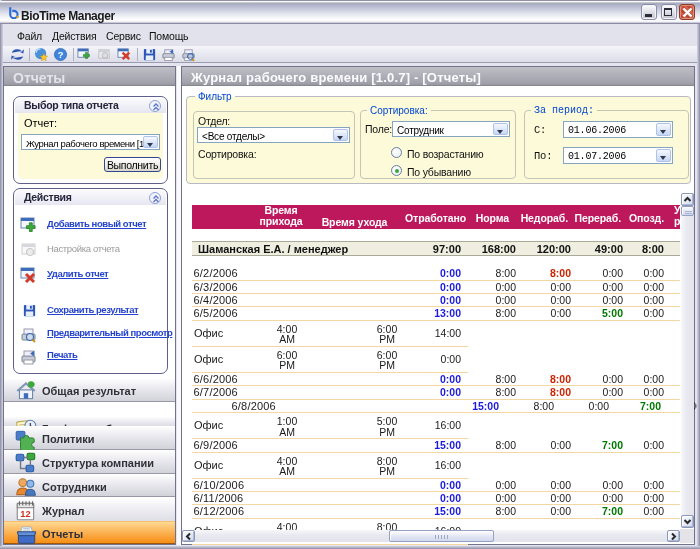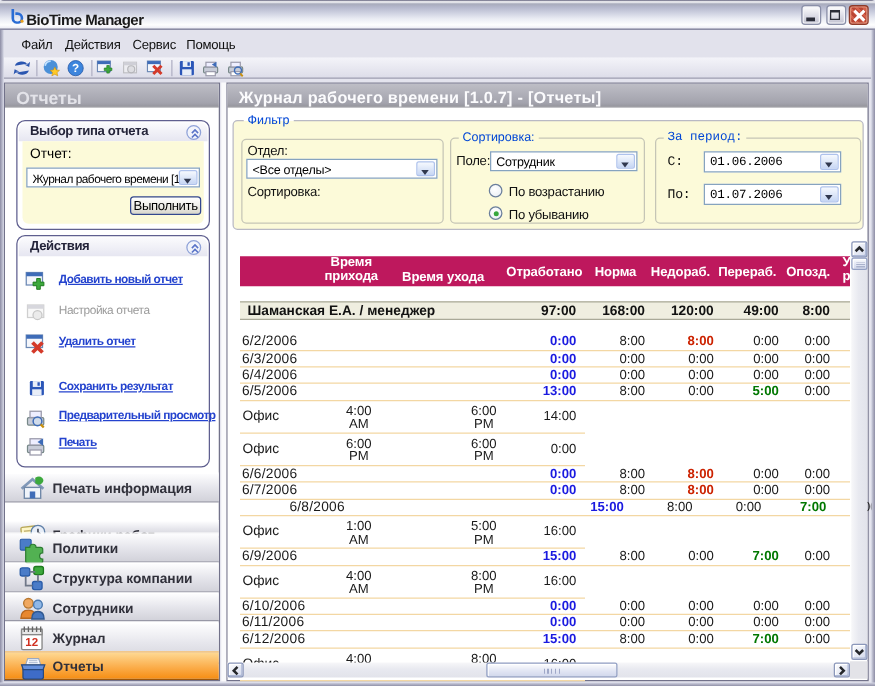--- a/index.html
+++ b/index.html
@@ -225,21 +225,21 @@
    <span class="alink" style="left:33px;top:159.5px;">Печать</span>
   </div>
 
   <div class="nav" style="top:311.0px;height:23.9px;">
         <svg class="nico" viewBox="0 0 22 22">
           <path d="M3 11 L11 4 L19 11" fill="none" stroke="#8098B8" stroke-width="2"></path>
           <rect x="5" y="10" width="12" height="8" fill="#F0F4FA" stroke="#7088A8"></rect>
           <rect x="9" y="13" width="4" height="5" fill="#3E6CB8"></rect>
           <path d="M13 3 q3-2 5 0 q2 2 0 4 q-2 2-5 0z" fill="#3DA93D"></path>
         </svg>
-        <b>Печать информация</b>
+        <b>Общая результат</b>
       </div>
   <div class="nav" style="top:349px;height:14px;">
         <svg class="nico" viewBox="0 0 22 22">
           <rect x="3" y="4" width="11" height="13" rx="1" fill="#FDF6C8" stroke="#B8A858" transform="rotate(-6 8 10)"></rect>
           <path d="M5 7 h7 M5 9.5 h7 M5 12 h7 M5 14.5 h5" stroke="#C8B878" stroke-width="1" transform="rotate(-6 8 10)"></path>
           <circle cx="15" cy="8" r="5" fill="#E8EEF8" stroke="#6080A8"></circle>
           <path d="M15 5.5 V8 L17 9.5" stroke="#404858" stroke-width="1.2" fill="none"></path>
         </svg>
         <b>Графики работ</b>
       </div>

